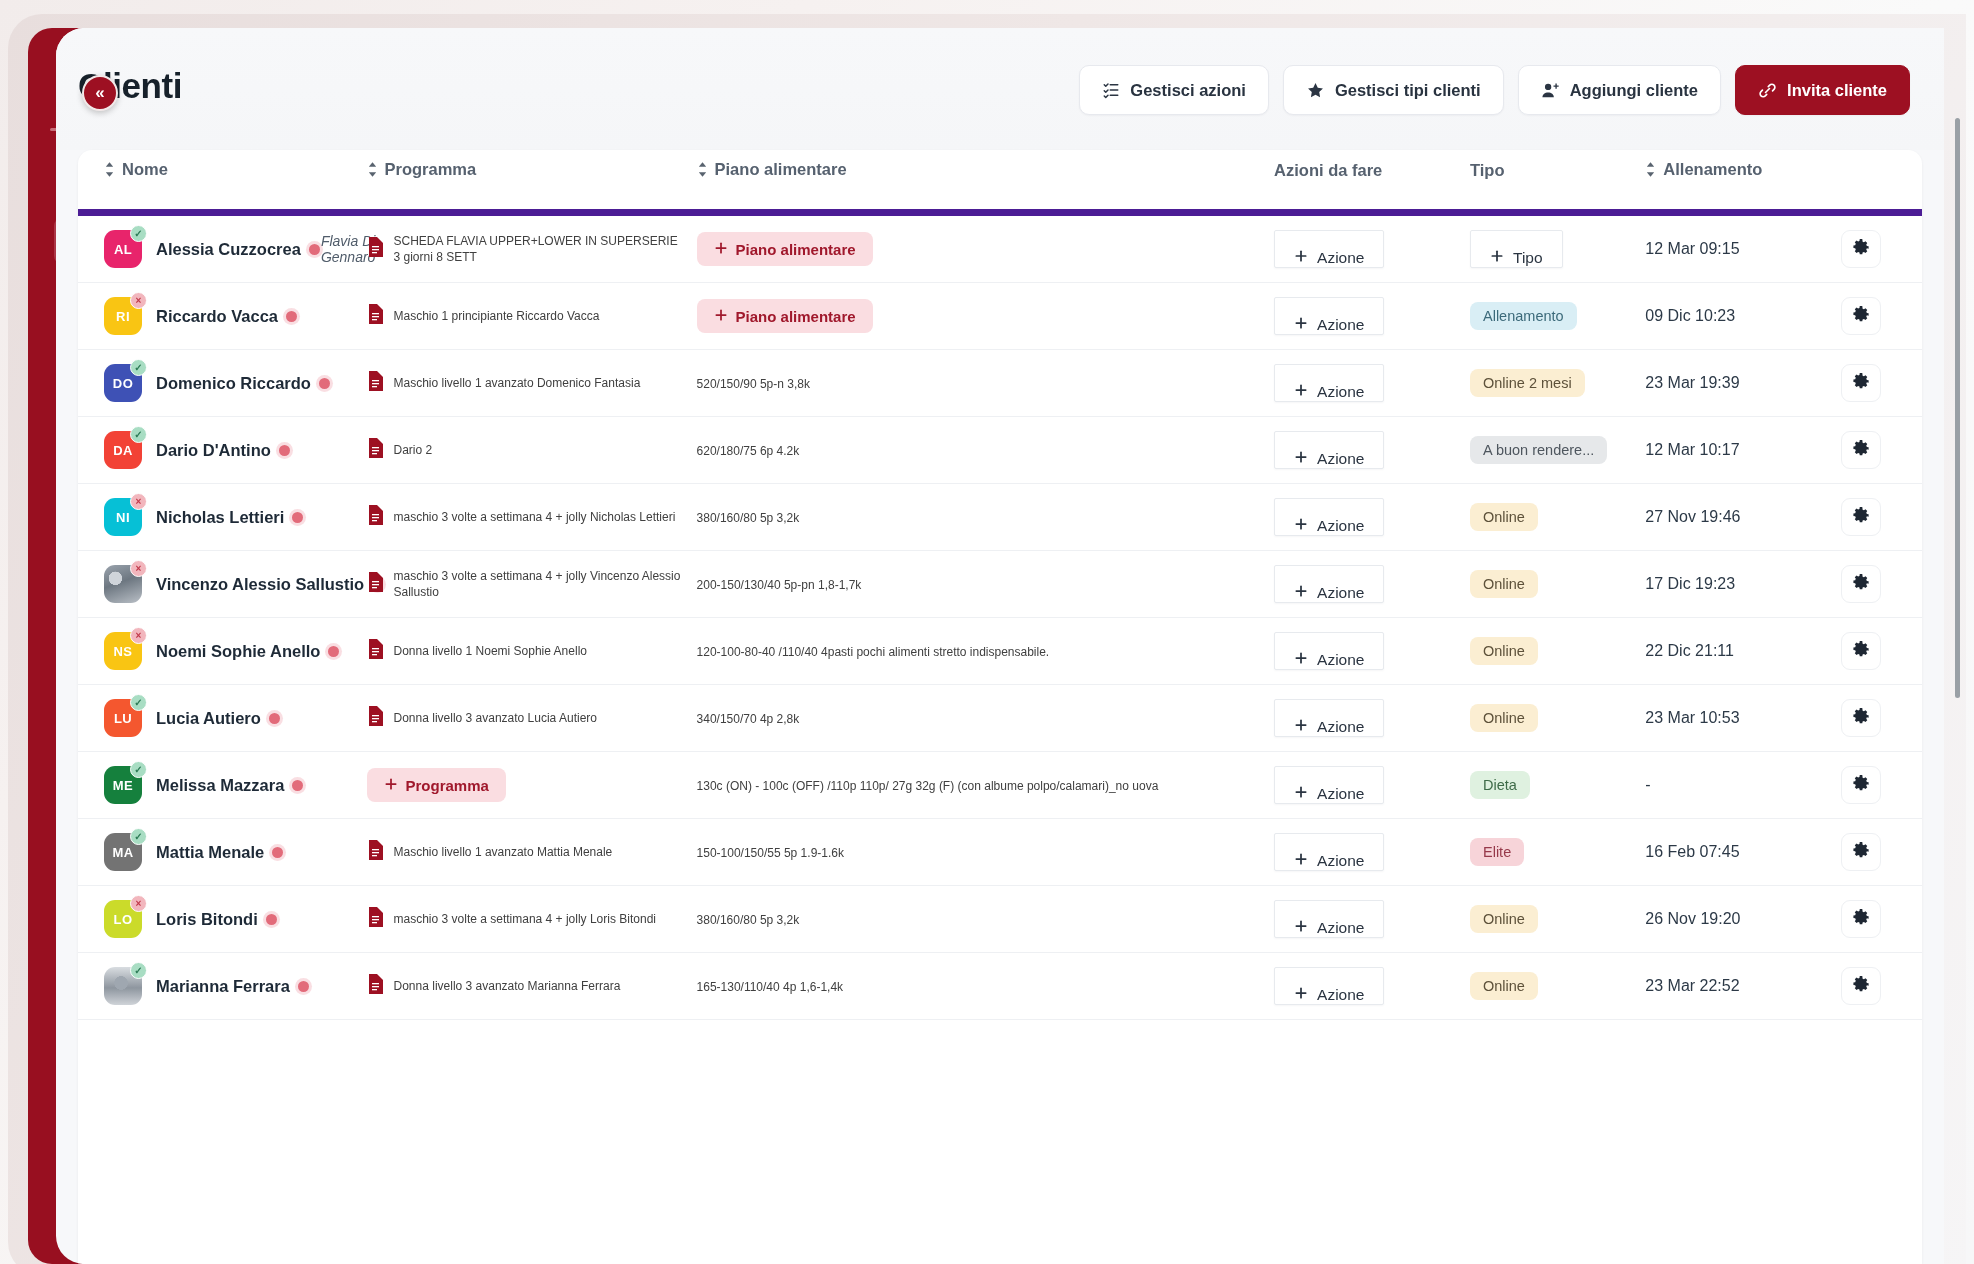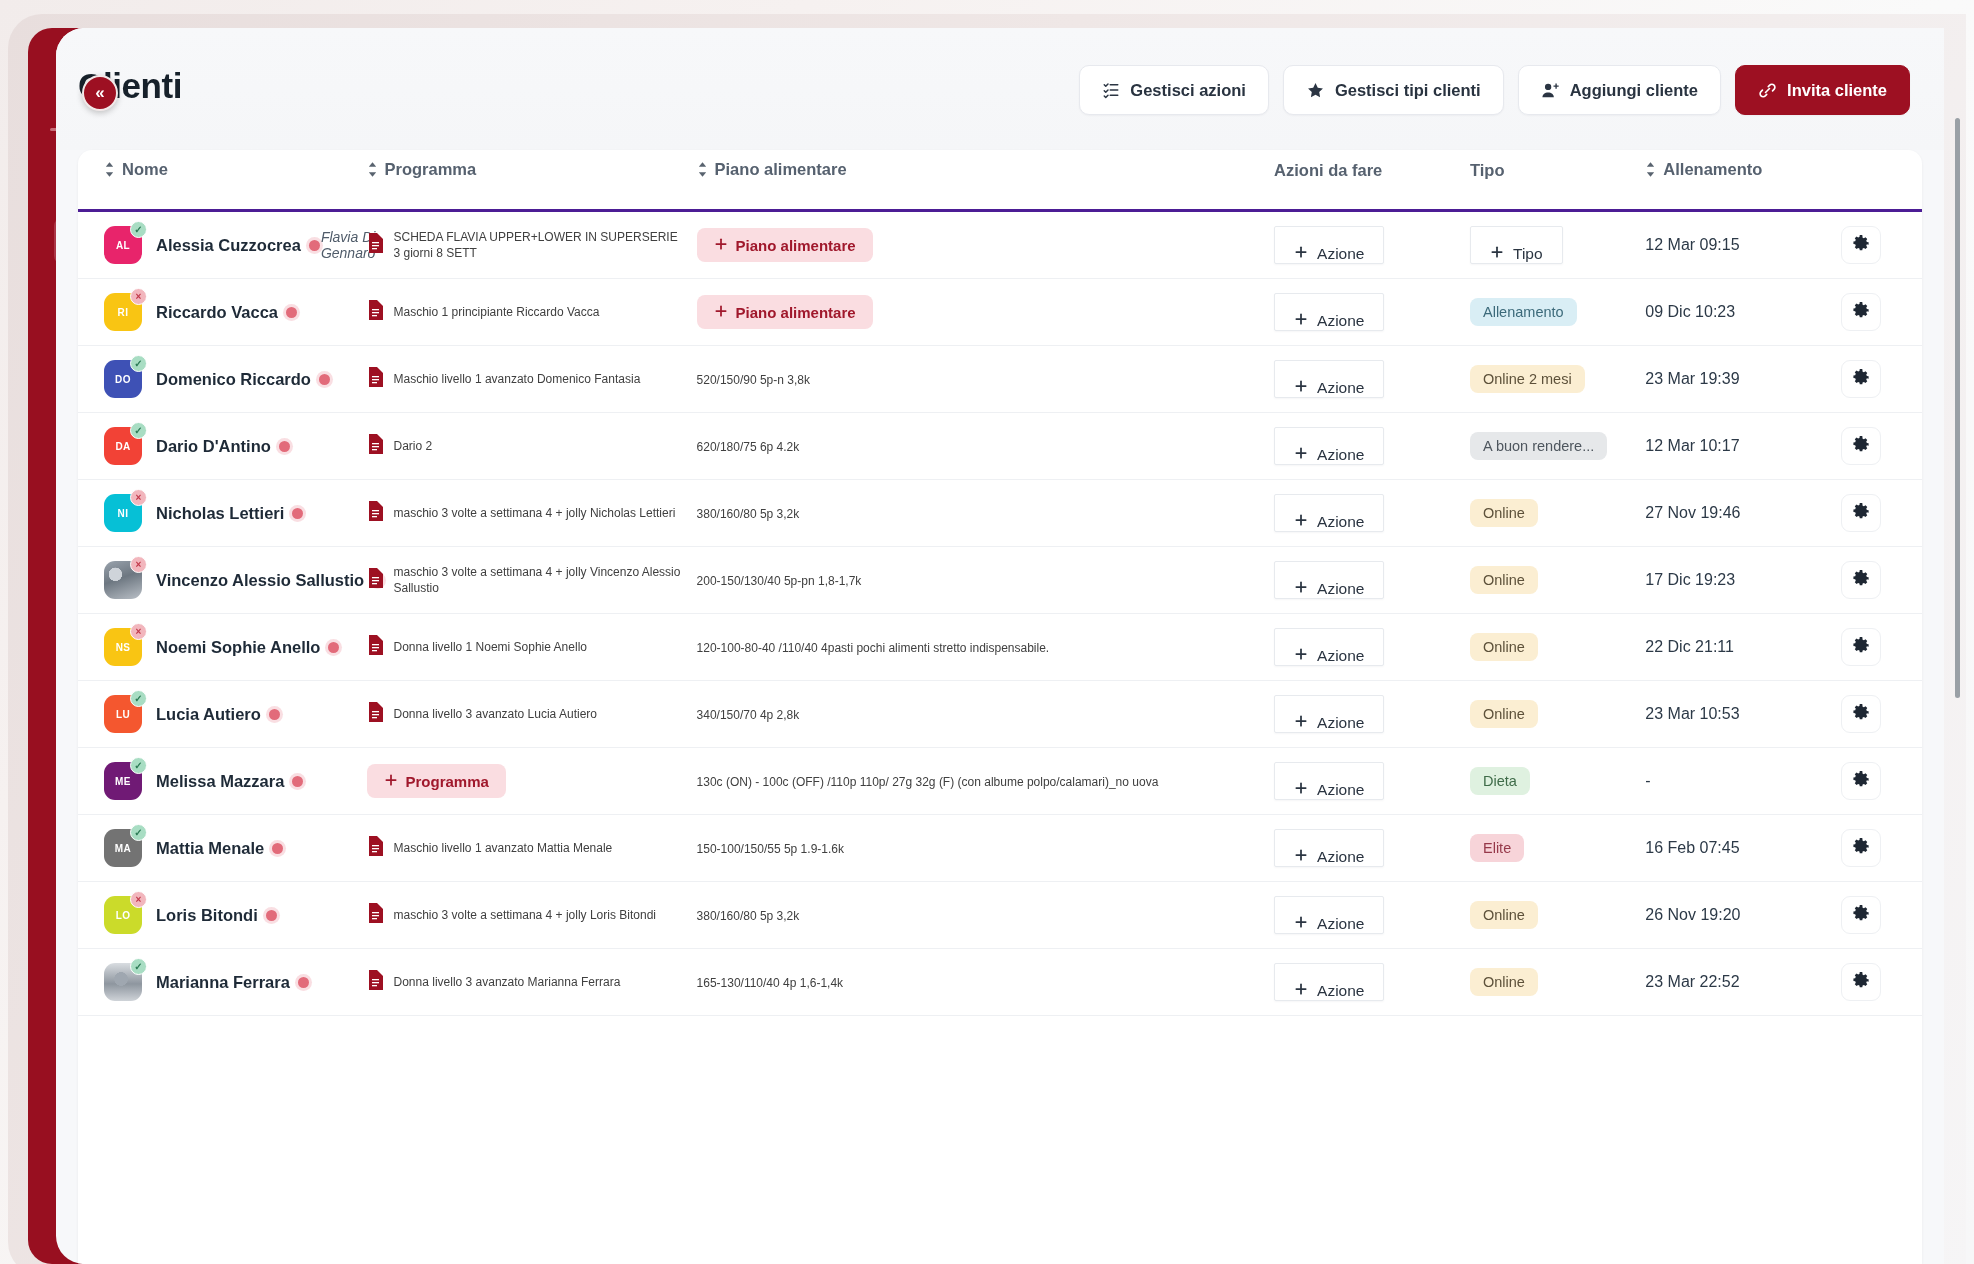--- a/index.html
+++ b/index.html
@@ -121,21 +121,21 @@
     border: 1px solid #e4e7ec; border-radius: 9px; background: #fff;
     font-size: 16px; font-weight: 600; color: #2b3543; cursor: pointer;
   }
 
   
   table.clients-table {
     width: 100%; border-collapse: collapse; table-layout: fixed;
   }
   .clients-table th {
     text-align: left; font-size: 16.5px; font-weight: 700; color: #56616f;
-    padding: 10px 8px 28px 8px; border-bottom: 3px solid #4c1d95;
+    padding: 10px 8px 28px 8px; border-bottom: 7px solid #4c1d95;
     white-space: nowrap;
   }
   .th-inner { display: inline-flex; align-items: center; gap: 7px; }
   .sort-ic { display:inline-block; line-height: 0; }
   .clients-table td {
     padding: 14px 8px; border-bottom: 1px solid #eef0f3;
     font-size: 16px; color: #2c3947; vertical-align: middle;
   }
   .col-nome      { width: 272px; padding-left: 26px !important; }
   .col-programma { width: 320px; }
@@ -144,21 +144,21 @@
   .col-tipo      { width: 170px; }
   .col-allen     { width: 190px; }
   .col-gear      { width: 86px; }
 
   
   .name-cell { display: flex; align-items: center; gap: 14px; }
   .avatar-wrap { position: relative; flex: 0 0 auto; }
   .avatar {
     width: 38px; height: 38px; border-radius: 11px;
     display: flex; align-items: center; justify-content: center;
-    color: #fff; font-size: 10px; font-weight: 700; letter-spacing: .4px;
+    color: #fff; font-size: 13px; font-weight: 700; letter-spacing: .4px;
     overflow: hidden;
   }
   .avatar.photo { background: #6b7280; }
   .avatar.photo .ph {
     width: 100%; height: 100%;
     background:
       radial-gradient(circle at 30% 35%, #cfd4da 0 18%, transparent 19%),
       linear-gradient(160deg,#9aa3ad 0%, #6d7781 45%, #b9bfc6 100%);
   }
   .avatar.photo.p2 .ph {
@@ -741,21 +741,21 @@
                       <path d="M12 8.2a3.8 3.8 0 103.8 3.8A3.8 3.8 0 0012 8.2zm0 5.9a2.1 2.1 0 112.1-2.1 2.1 2.1 0 01-2.1 2.1z"></path>
                       <path d="M21 13.6v-3.2l-2.3-.4a6.9 6.9 0 00-.7-1.7l1.3-1.9-2.3-2.3-1.9 1.3a6.9 6.9 0 00-1.7-.7L13 1.4H9.8l-.4 2.3a6.9 6.9 0 00-1.7.7L5.8 3.1 3.5 5.4l1.3 1.9a6.9 6.9 0 00-.7 1.7l-2.3.4v3.2l2.3.4a6.9 6.9 0 00.7 1.7l-1.3 1.9 2.3 2.3 1.9-1.3a6.9 6.9 0 001.7.7l.4 2.3H13l.4-2.3a6.9 6.9 0 001.7-.7l1.9 1.3 2.3-2.3-1.3-1.9a6.9 6.9 0 00.7-1.7z"></path>
                     </svg></span>
                 </div>
               </td>
             </tr>
             <tr>
               <td class="col-nome">
                 <div class="name-cell">
                   <div class="avatar-wrap">
-                    <div class="avatar" style="background:#701a75">ME</div>
+                    <div class="avatar" style="background:#15803d">ME</div>
                     <span class="badge-status ok">✓</span>
                   </div>
                   <div class="name-main">
                     <span class="name-line">
                       <span class="name-text">Melissa Mazzara</span>
                       <span class="dot-red"></span>
                     </span>
                   </div>
                 </div>
               </td>

